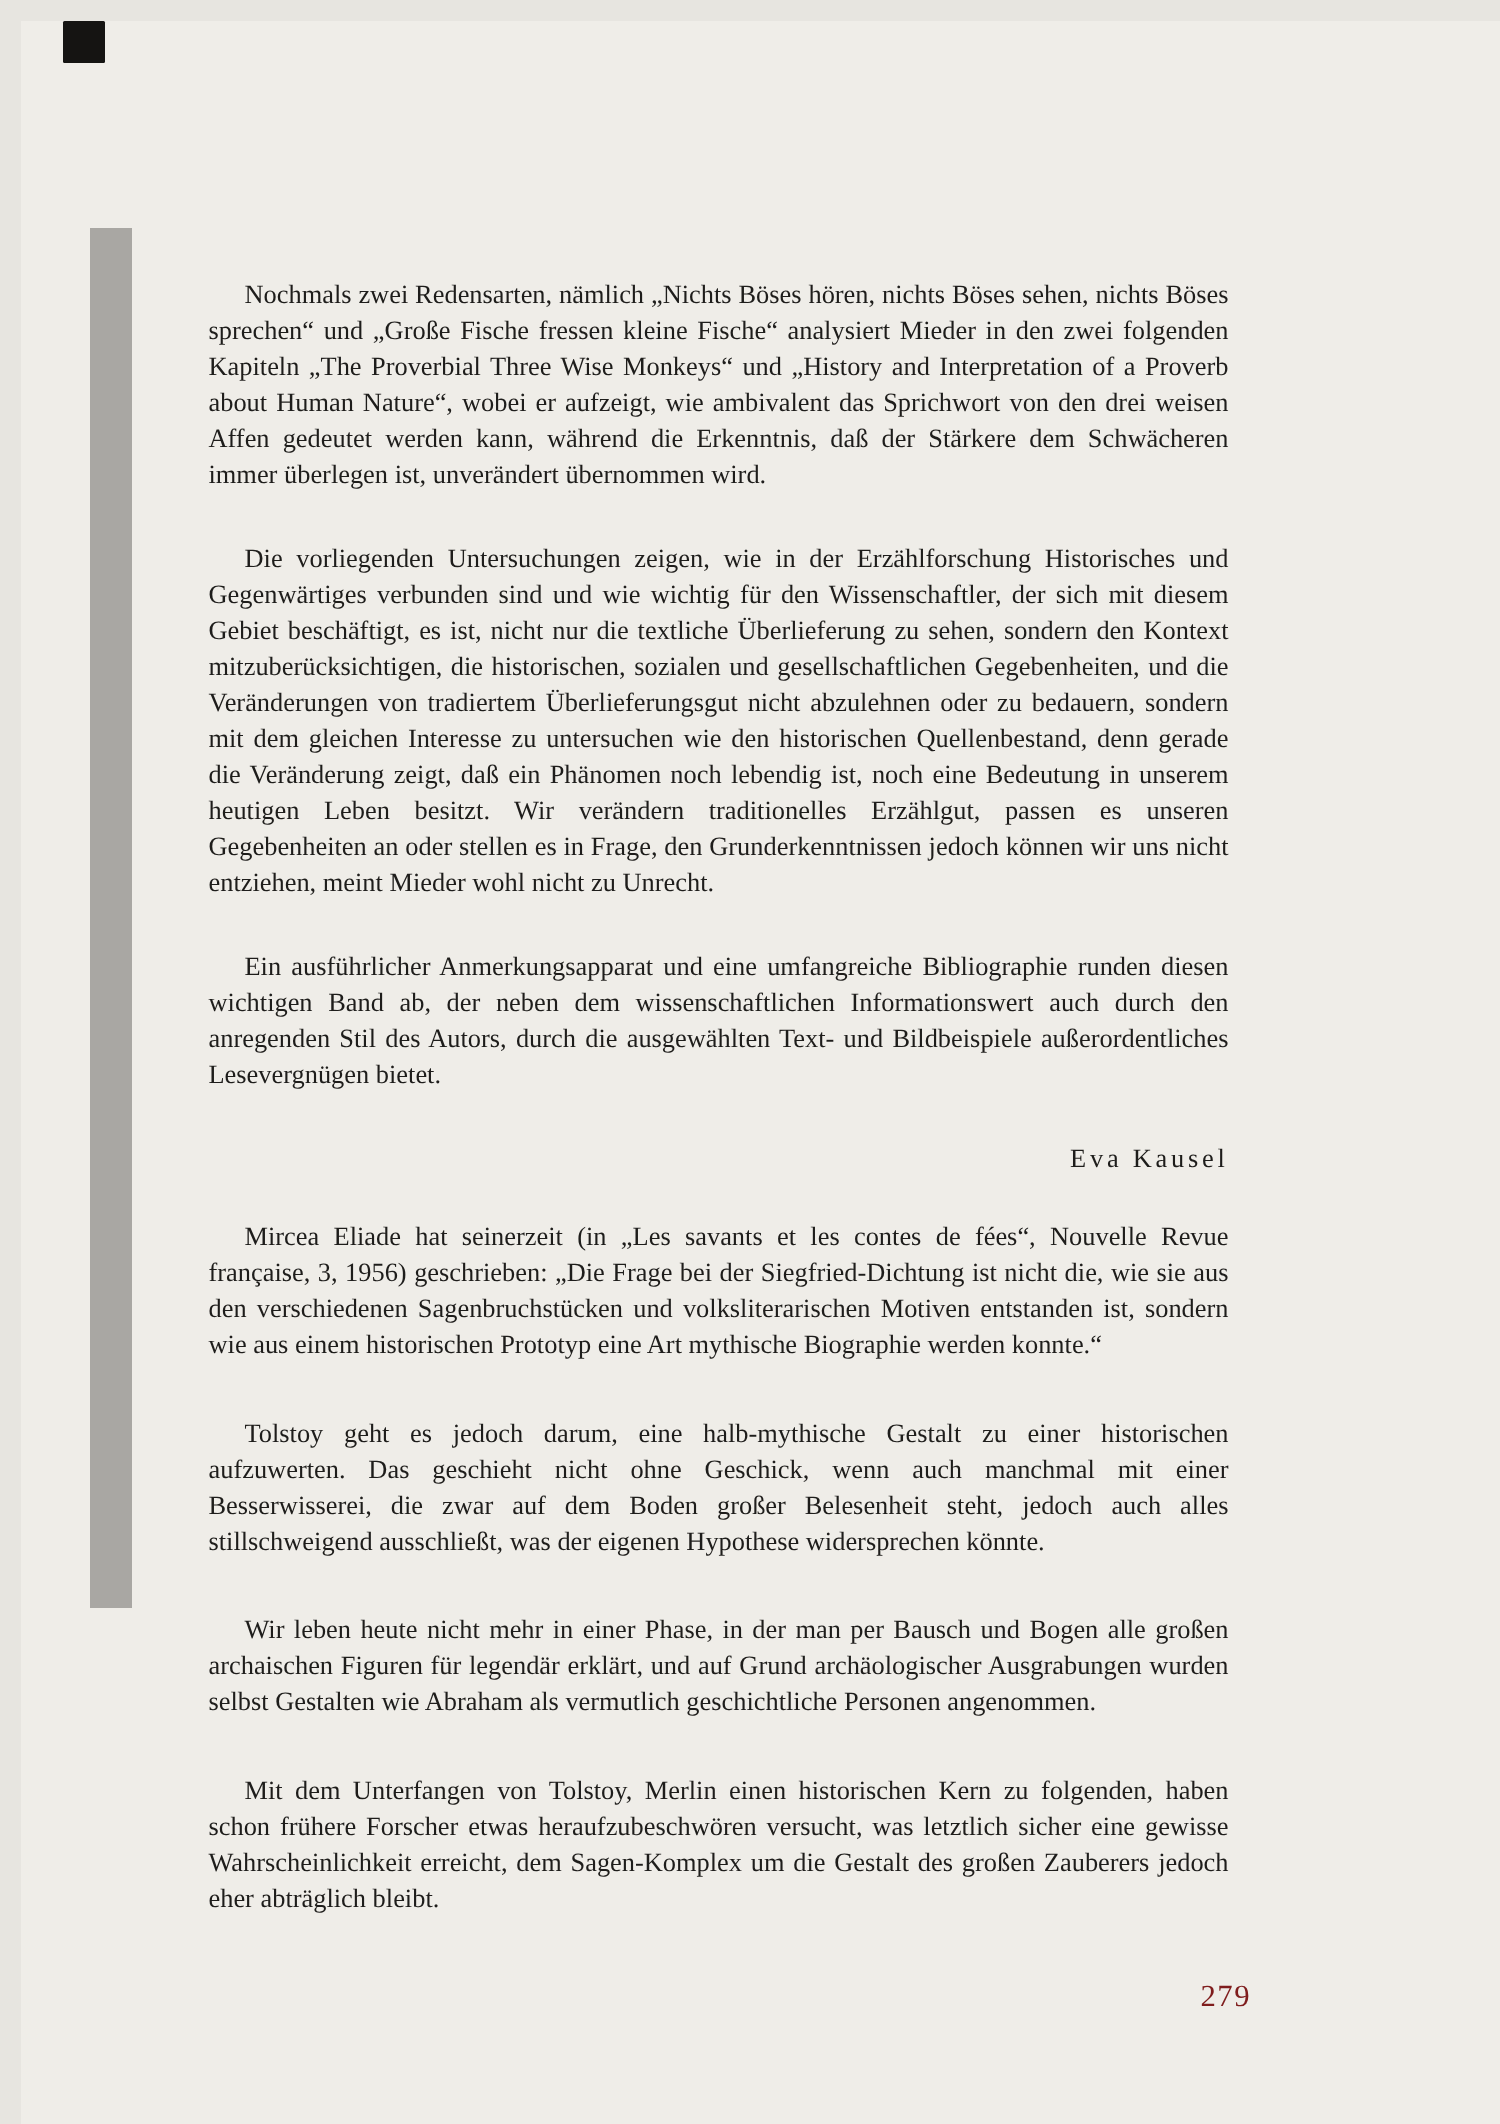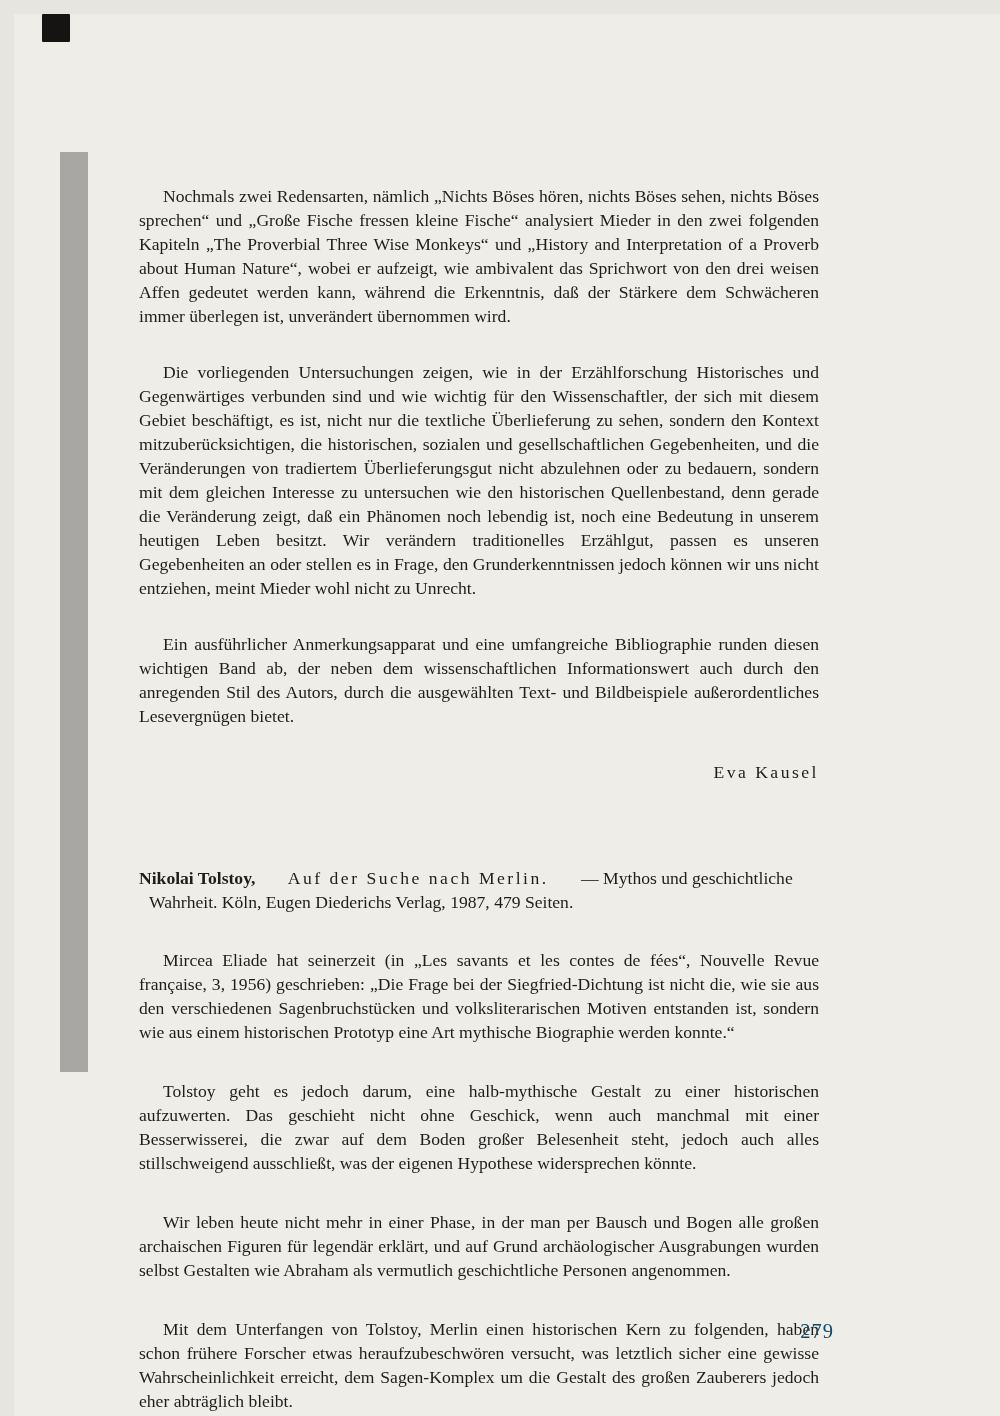--- a/index.html
+++ b/index.html
@@ -64,44 +64,39 @@
     margin-bottom: 7px;
   }
   .page-number {
     position: absolute;
     top: 1292px;
     left: 760px;
     width: 74px;
     text-align: right;
     font-size: 20.5px;
     letter-spacing: 1px;
-    color: #0c4a6e;
+    color: #7f1d1d;
   }
 </style>
 </head>
 <body>
 
 <div class="page">
 
   <div class="artifact-top"></div>
   <div class="artifact-line"></div>
 
   <div class="text-block">
 
     <p class="para">Nochmals zwei Redensarten, nämlich „Nichts Böses hören, nichts Böses sehen, nichts Böses sprechen“ und „Große Fische fressen kleine Fische“ analysiert Mieder in den zwei folgenden Kapiteln „The Proverbial Three Wise Monkeys“ und „History and Interpretation of a Proverb about Human Nature“, wobei er aufzeigt, wie ambivalent das Sprichwort von den drei weisen Affen gedeutet werden kann, während die Erkenntnis, daß der Stärkere dem Schwächeren immer überlegen ist, unverändert übernommen wird.</p>
     <p class="para">Die vorliegenden Untersuchungen zeigen, wie in der Erzählforschung Historisches und Gegenwärtiges verbunden sind und wie wichtig für den Wissenschaftler, der sich mit diesem Gebiet beschäftigt, es ist, nicht nur die textliche Überlieferung zu sehen, sondern den Kontext mitzuberücksichtigen, die historischen, sozialen und gesellschaftlichen Gegebenheiten, und die Veränderungen von tradiertem Überlieferungsgut nicht abzulehnen oder zu bedauern, sondern mit dem gleichen Interesse zu untersuchen wie den historischen Quellenbestand, denn gerade die Veränderung zeigt, daß ein Phänomen noch lebendig ist, noch eine Bedeutung in unserem heutigen Leben besitzt. Wir verändern traditionelles Erzählgut, passen es unseren Gegebenheiten an oder stellen es in Frage, den Grunderkenntnissen jedoch können wir uns nicht entziehen, meint Mieder wohl nicht zu Unrecht.</p>
     <p class="para">Ein ausführlicher Anmerkungsapparat und eine umfangreiche Bibliographie runden diesen wichtigen Band ab, der neben dem wissenschaftlichen Informationswert auch durch den anregenden Stil des Autors, durch die ausgewählten Text- und Bildbeispiele außerordentliches Lesevergnügen bietet.</p>
 
     <p class="signature">Eva Kausel</p>
 
-    <p class="review-heading">
-      <span class="author">Nikolai Tolstoy,</span>
-      <span class="title">Auf der Suche nach Merlin.</span>
-      <span class="subtitle">— Mythos und geschichtliche Wahrheit. Köln, Eugen Diederichs Verlag, 1987, 479 Seiten.</span>
-    </p>
 
     <p class="r2para">Mircea Eliade hat seinerzeit (in „Les savants et les contes de fées“, Nouvelle Revue française, 3, 1956) geschrieben: „Die Frage bei der Siegfried-Dichtung ist nicht die, wie sie aus den verschiedenen Sagenbruchstücken und volksliterarischen Motiven entstanden ist, sondern wie aus einem historischen Prototyp eine Art mythische Biographie werden konnte.“</p>
     <p class="r2para">Tolstoy geht es jedoch darum, eine halb-mythische Gestalt zu einer historischen aufzuwerten. Das geschieht nicht ohne Geschick, wenn auch manchmal mit einer Besserwisserei, die zwar auf dem Boden großer Belesenheit steht, jedoch auch alles stillschweigend ausschließt, was der eigenen Hypothese widersprechen könnte.</p>
     <p class="r2para">Wir leben heute nicht mehr in einer Phase, in der man per Bausch und Bogen alle großen archaischen Figuren für legendär erklärt, und auf Grund archäologischer Ausgrabungen wurden selbst Gestalten wie Abraham als vermutlich geschichtliche Personen angenommen.</p>
     <p class="r2para">Mit dem Unterfangen von Tolstoy, Merlin einen historischen Kern zu folgenden, haben schon frühere Forscher etwas heraufzubeschwören versucht, was letztlich sicher eine gewisse Wahrscheinlichkeit erreicht, dem Sagen-Komplex um die Gestalt des großen Zauberers jedoch eher abträglich bleibt.</p>
 
   </div>
 
   <div class="page-number">279</div>
 

